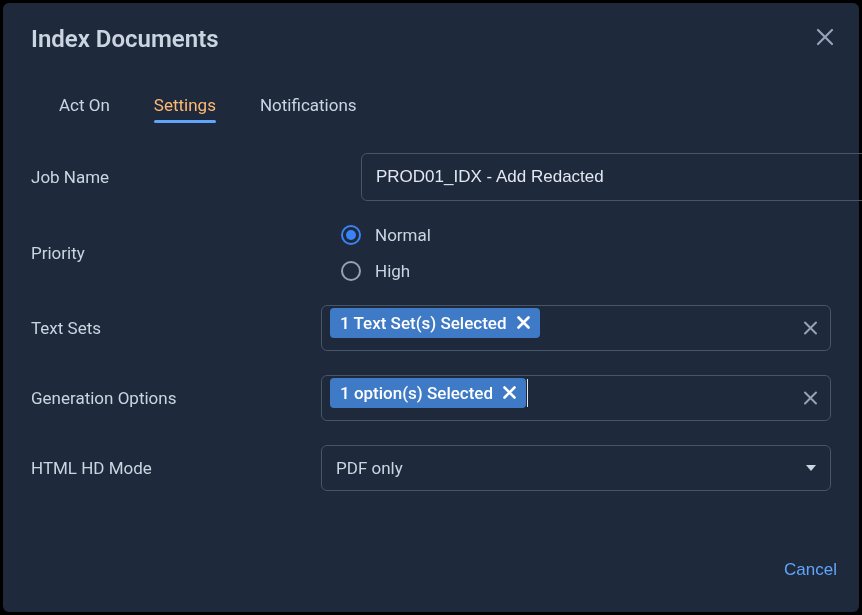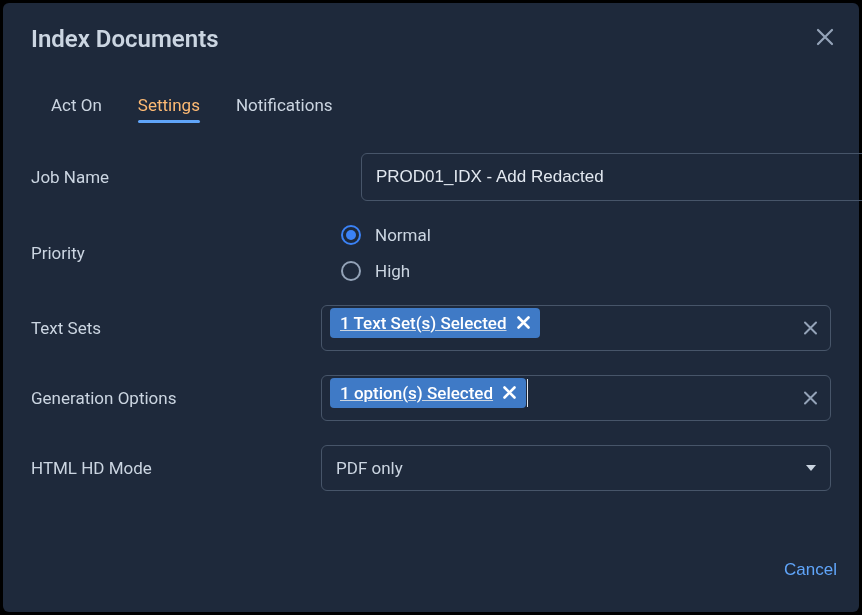--- a/index.html
+++ b/index.html
@@ -42,20 +42,21 @@
     gap: 36px;
     padding-left: 20px;
     margin-bottom: 30px;
   }
   .tab {
     font-size: 17px;
     color: #cbd5e1;
     padding-bottom: 8px;
     cursor: pointer;
     position: relative;
+    margin-left: 8px;
   }
   .tab.active {
     color: #fdba74;
   }
   .tab.active::after {
     content: "";
     position: absolute;
     left: 0; right: 0; bottom: 0;
     height: 3px;
     background: #60a5fa;
@@ -123,21 +124,20 @@
   }
   .multiselect {
     width: 100%;
     border: 1px solid #475569;
     border-radius: 6px;
     height: 46px;
     display: flex;
     align-items: center;
     padding: 0 10px 11px 8px;
     position: relative;
-    text-decoration: underline;
   }
   .chip {
     background: #3f7ac6;
     color: #ffffff;
     font-size: 17px;
     font-weight: 500;
     border-radius: 4px;
     padding: 5px 10px;
     display: inline-flex;
     align-items: center;

